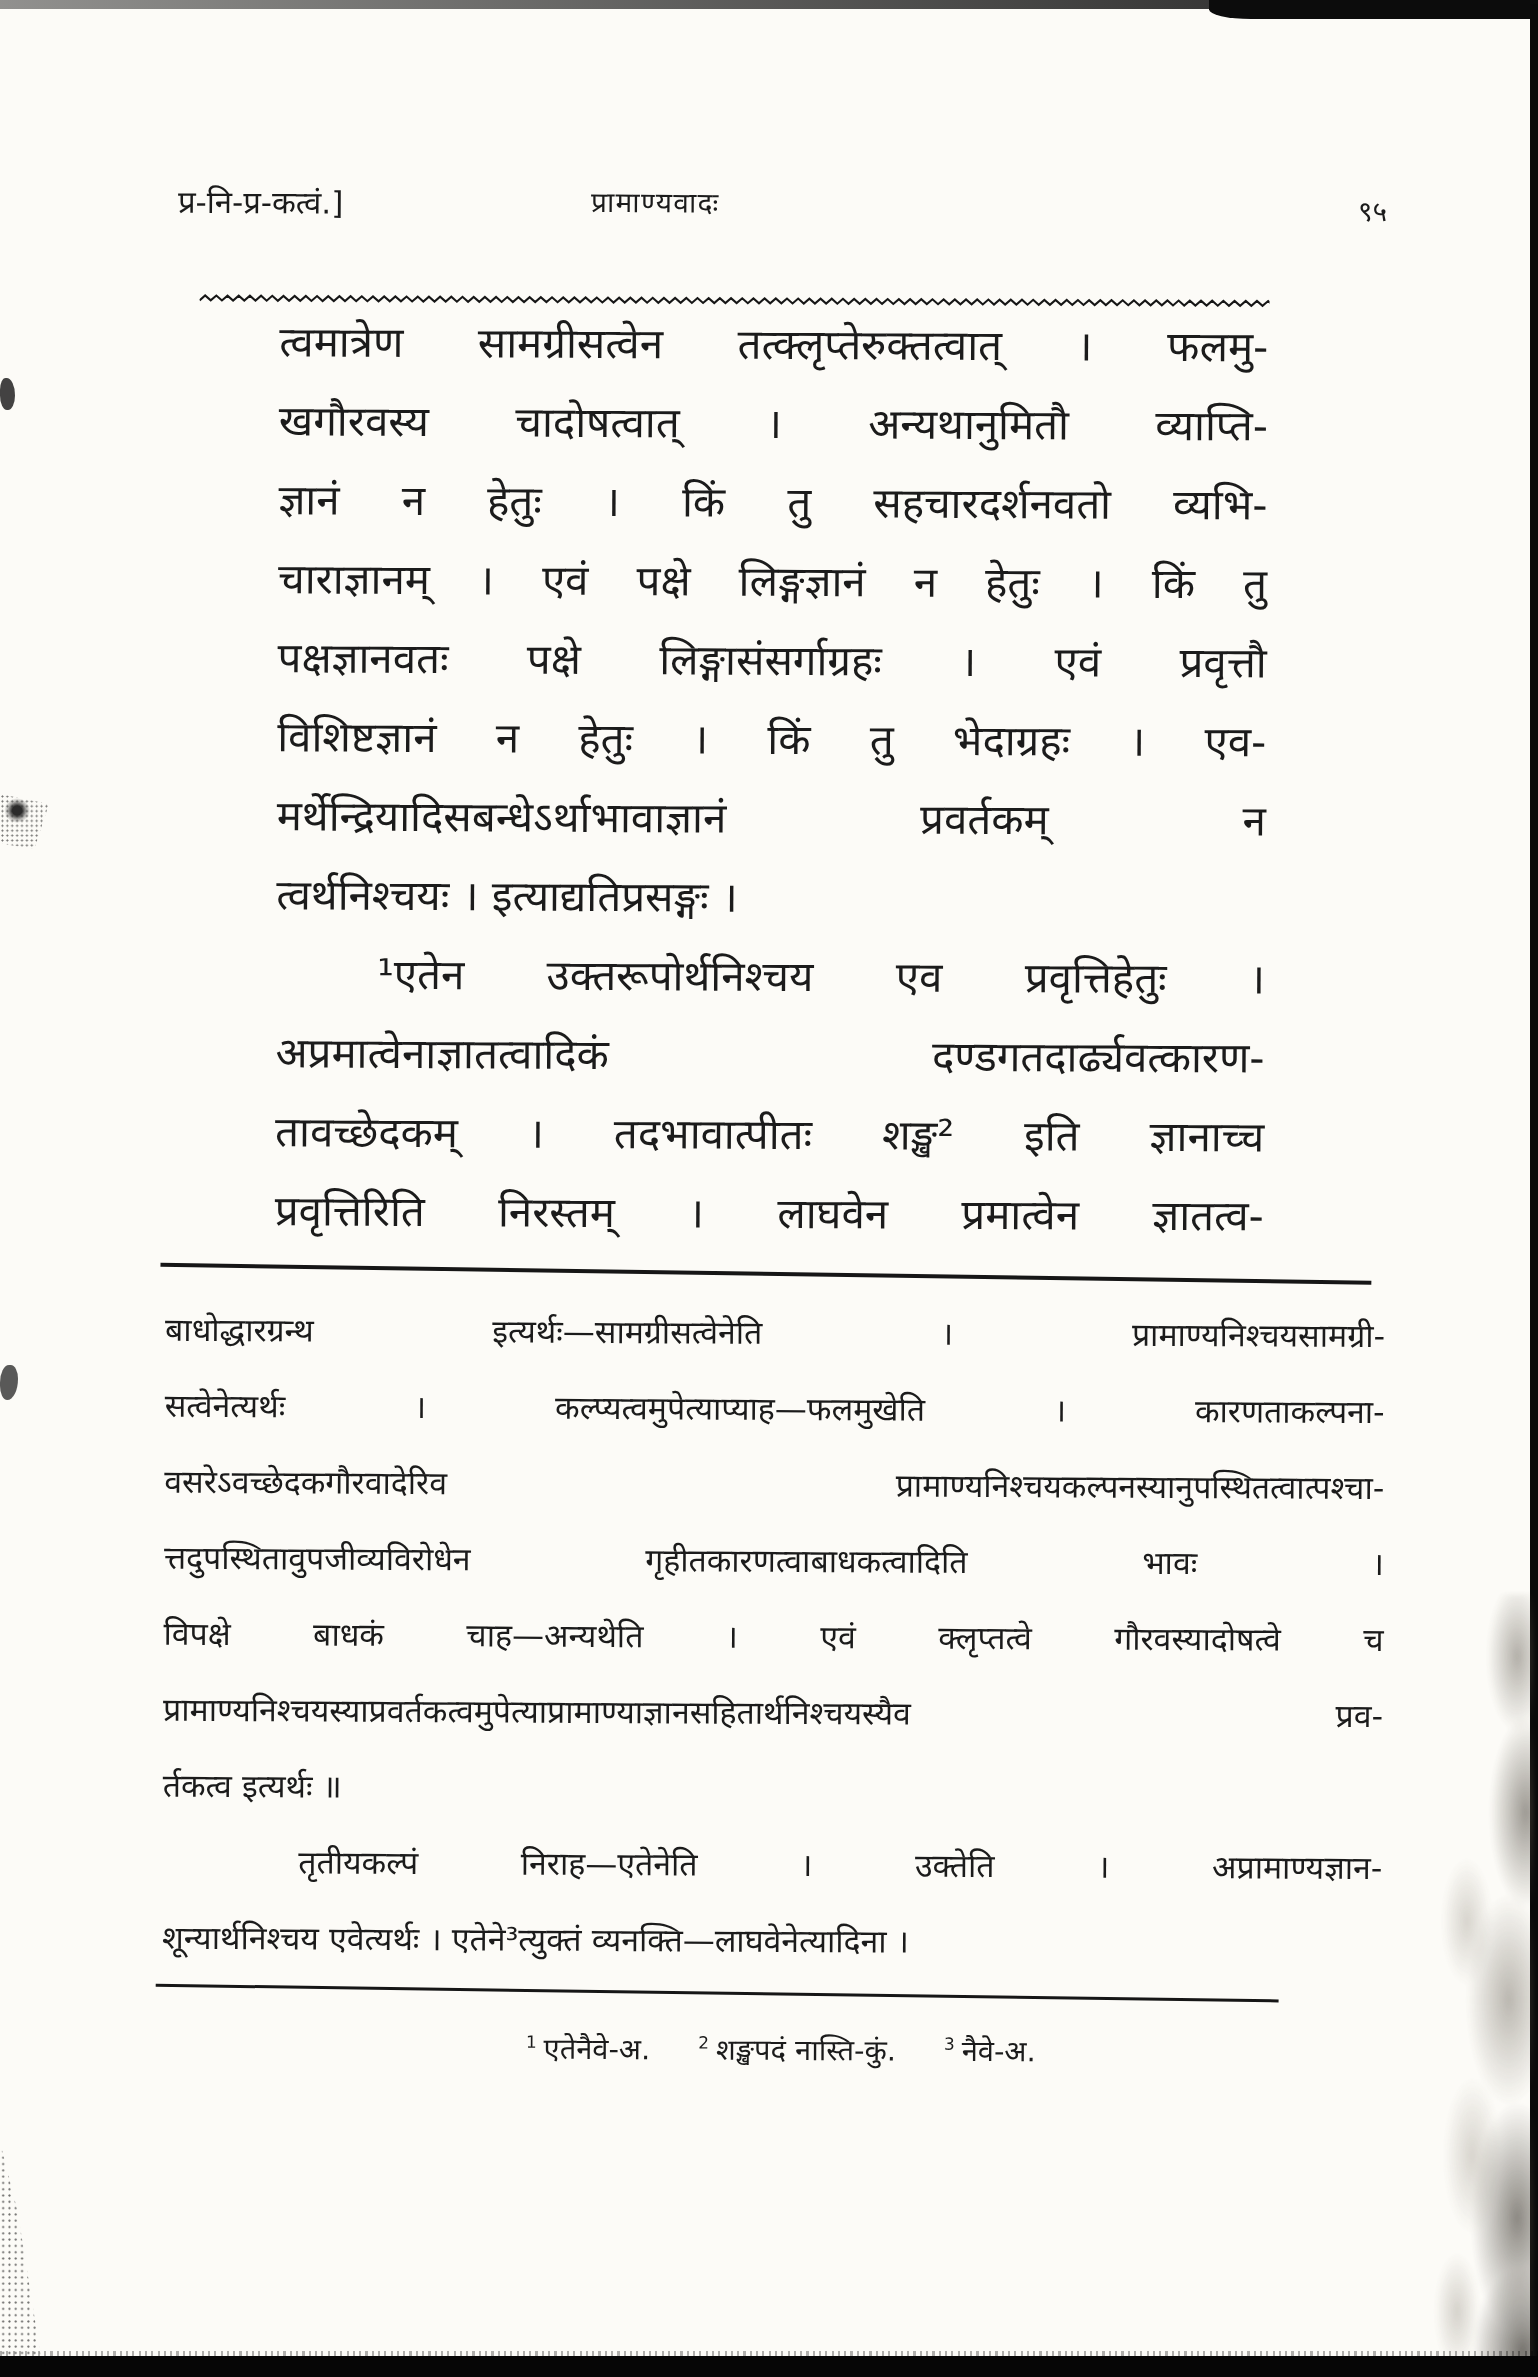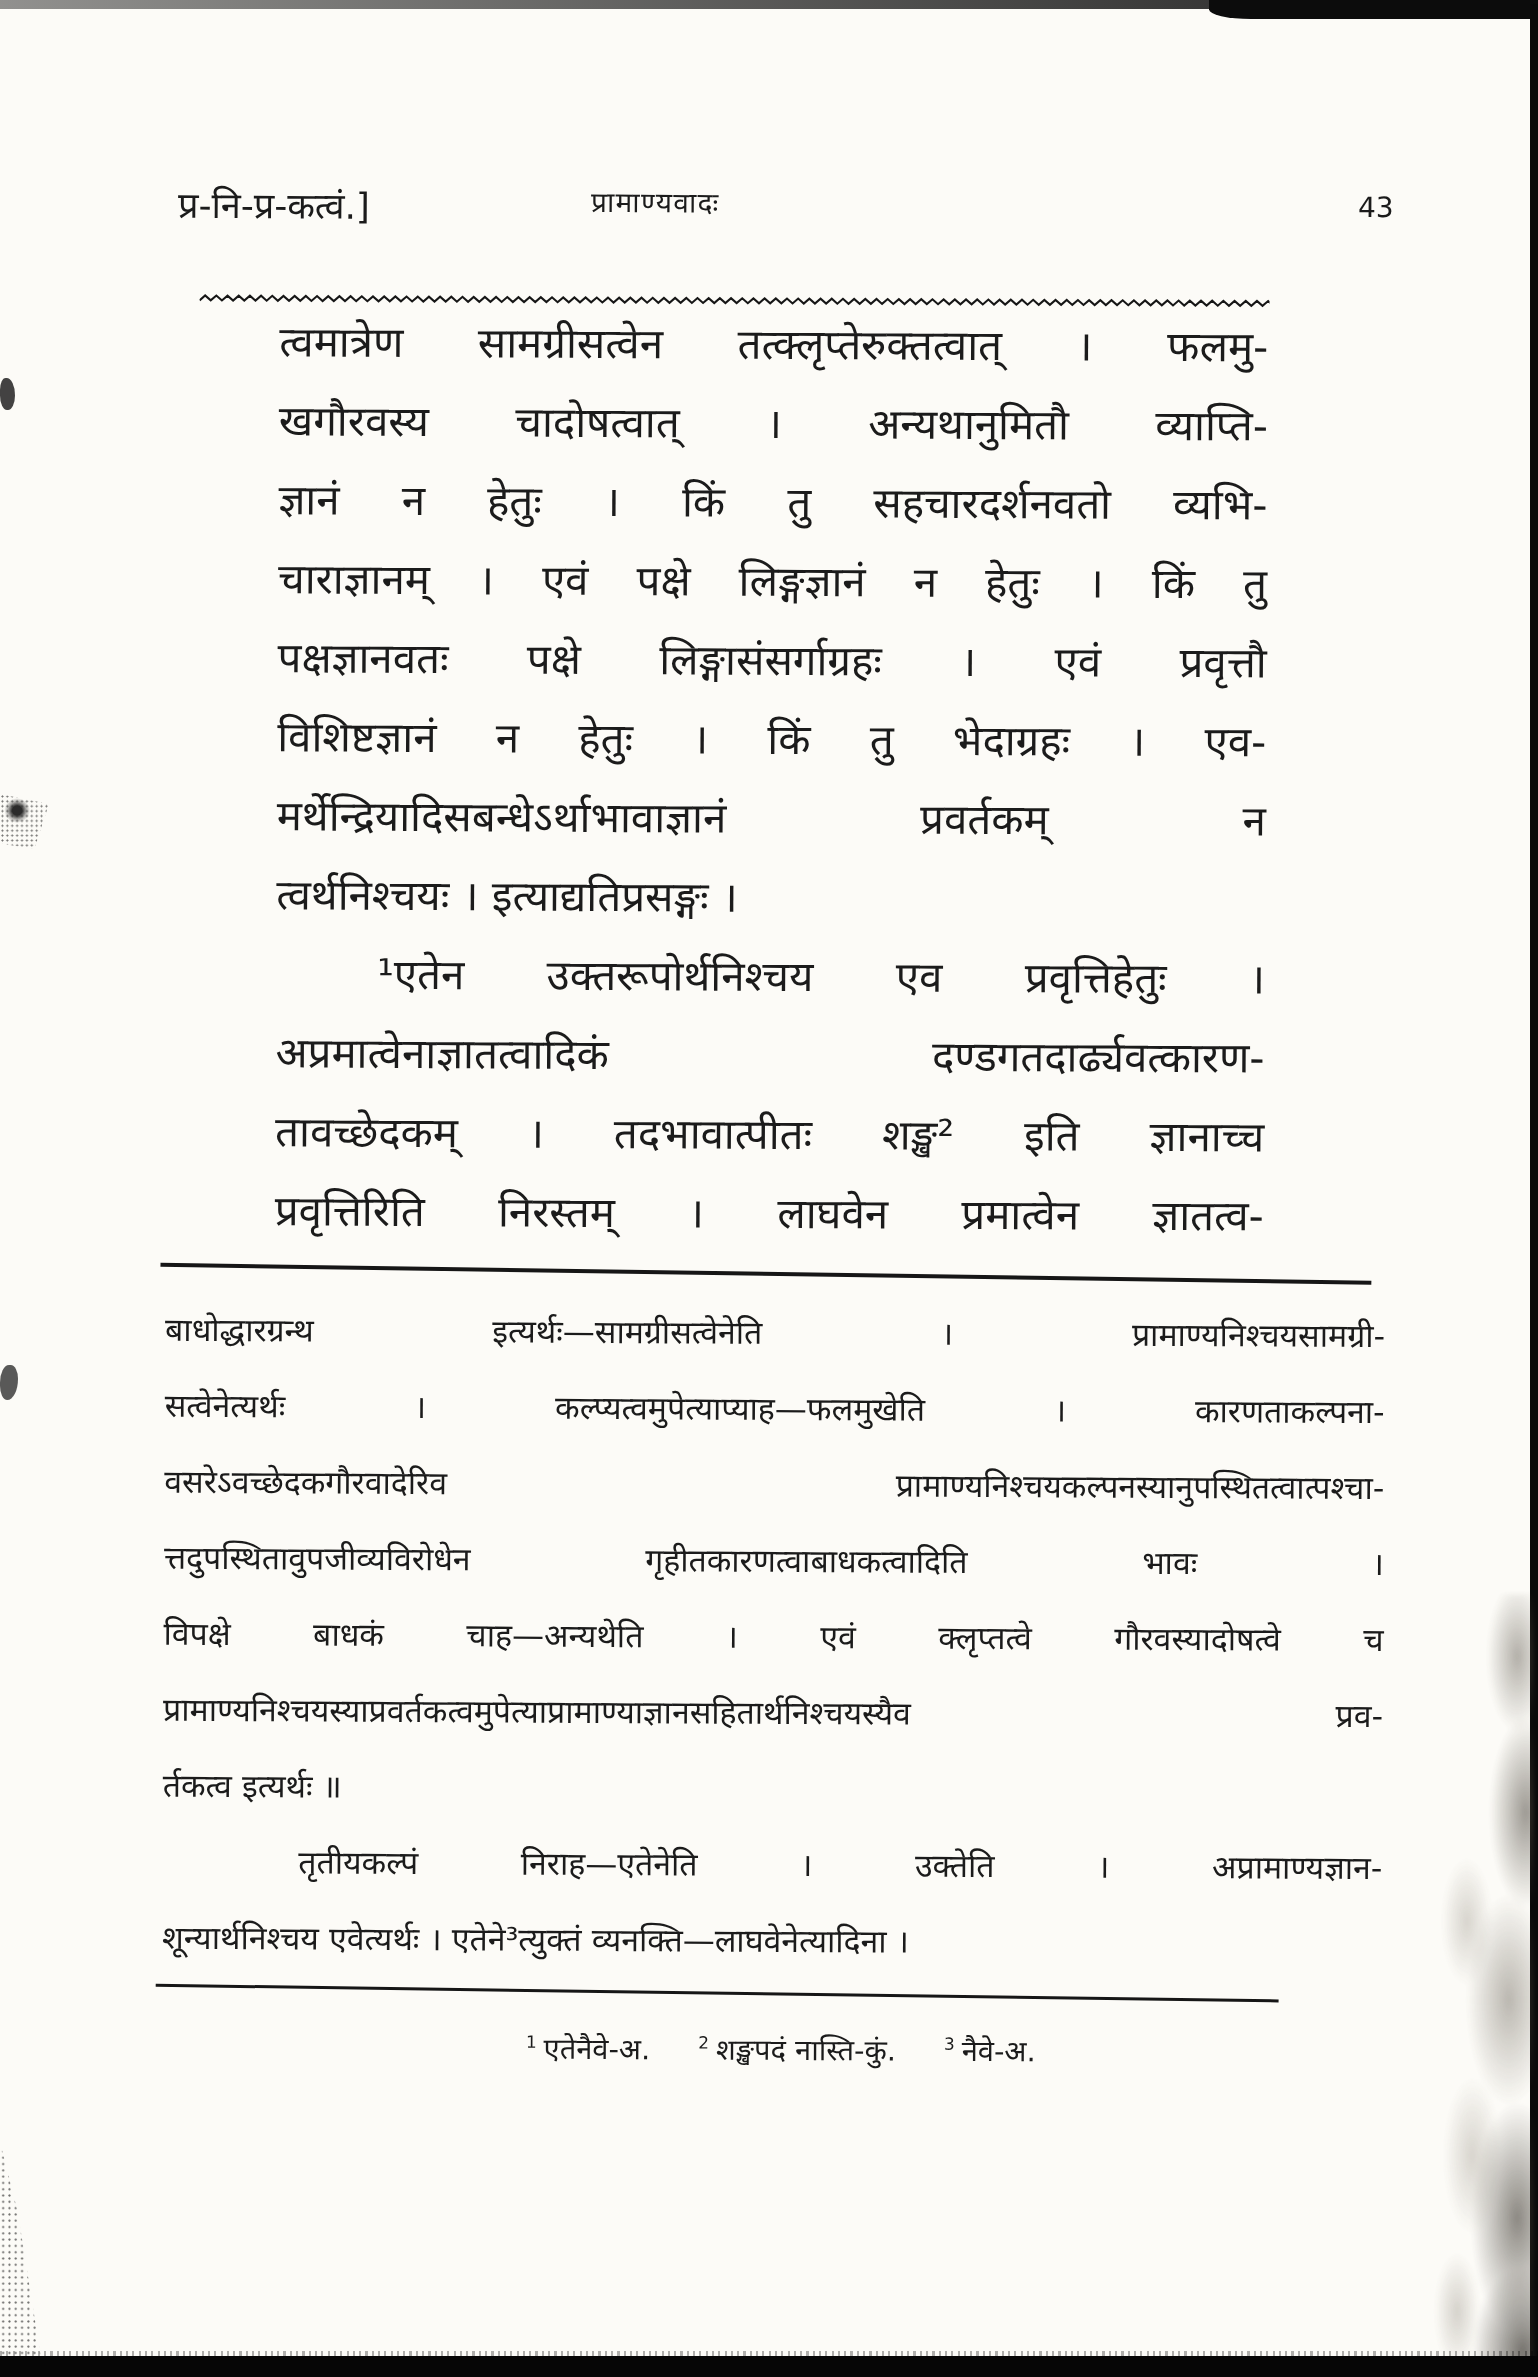--- a/index.html
+++ b/index.html
@@ -5,21 +5,21 @@
   html,body{margin:0;padding:0;background:#666;}
   .page{
     position:relative;width:1538px;height:2377px;overflow:hidden;
     background:#fcfbf7;
     font-family:"DejaVu Sans",sans-serif;
     color:#1b1b1b;
   }
   .content{position:absolute;inset:0;transform:rotate(0.3deg);transform-origin:210px 210px;}
 
   
-  .header-left{position:absolute;left:178px;top:180px;font-size:36px;white-space:nowrap;}
+  .header-left{position:absolute;left:178px;top:180px;font-size:31px;white-space:nowrap;}
   .header-title{position:absolute;left:591px;top:180px;font-size:28px;letter-spacing:1.4px;white-space:nowrap;}
   .header-page{position:absolute;left:1358px;top:185px;font-size:28px;white-space:nowrap;}
 
   
   .wavy{position:absolute;left:200px;top:292px;width:1070px;height:12.6px;}
   .midrule{position:absolute;left:166px;top:1263px;width:1211px;height:3.5px;background:#161616;
     transform:rotate(0.55deg);transform-origin:left center;}
   .fnrule{position:absolute;left:165px;top:1984px;width:1123px;height:2.8px;background:#161616;
     transform:rotate(0.5deg);transform-origin:left center;}
 
@@ -69,21 +69,21 @@
   .blot-c{left:0;top:1365px;width:18px;height:35px;background:rgba(20,20,20,.7);border-radius:50% 40% 60% 40%;}
 </style>
 </head>
 <body>
 
 <div class="page">
   <div class="content">
 
     <div class="header-left">प्र-नि-प्र-कत्वं.]</div>
     <div class="header-title">प्रामाण्यवादः</div>
-    <div class="header-page">43</div>
+    <div class="header-page">९५</div>
 
     <svg class="wavy" viewBox="0 0 1530 18" preserveAspectRatio="none">
       <path fill="none" stroke="#161616" stroke-width="3" d="M0 12 l8 -7 l8 7 l8 -7 l8 7 l8 -7 l8 7 l8 -7 l8 7 l8 -7 l8 7 l8 -7 l8 7 l8 -7 l8 7 l8 -7 l8 7 l8 -7 l8 7 l8 -7 l8 7 l8 -7 l8 7 l8 -7 l8 7 l8 -7 l8 7 l8 -7 l8 7 l8 -7 l8 7 l8 -7 l8 7 l8 -7 l8 7 l8 -7 l8 7 l8 -7 l8 7 l8 -7 l8 7 l8 -7 l8 7 l8 -7 l8 7 l8 -7 l8 7 l8 -7 l8 7 l8 -7 l8 7 l8 -7 l8 7 l8 -7 l8 7 l8 -7 l8 7 l8 -7 l8 7 l8 -7 l8 7 l8 -7 l8 7 l8 -7 l8 7 l8 -7 l8 7 l8 -7 l8 7 l8 -7 l8 7 l8 -7 l8 7 l8 -7 l8 7 l8 -7 l8 7 l8 -7 l8 7 l8 -7 l8 7 l8 -7 l8 7 l8 -7 l8 7 l8 -7 l8 7 l8 -7 l8 7 l8 -7 l8 7 l8 -7 l8 7 l8 -7 l8 7 l8 -7 l8 7 l8 -7 l8 7 l8 -7 l8 7 l8 -7 l8 7 l8 -7 l8 7 l8 -7 l8 7 l8 -7 l8 7 l8 -7 l8 7 l8 -7 l8 7 l8 -7 l8 7 l8 -7 l8 7 l8 -7 l8 7 l8 -7 l8 7 l8 -7 l8 7 l8 -7 l8 7 l8 -7 l8 7 l8 -7 l8 7 l8 -7 l8 7 l8 -7 l8 7 l8 -7 l8 7 l8 -7 l8 7 l8 -7 l8 7 l8 -7 l8 7 l8 -7 l8 7 l8 -7 l8 7 l8 -7 l8 7 l8 -7 l8 7 l8 -7 l8 7 l8 -7 l8 7 l8 -7 l8 7 l8 -7 l8 7 l8 -7 l8 7 l8 -7 l8 7 l8 -7 l8 7 l8 -7 l8 7 l8 -7 l8 7 l8 -7 l8 7 l8 -7 l8 7 l8 -7 l8 7 l8 -7 l8 7 l8 -7 l8 7 l8 -7 l8 7 l8 -7 l8 7 l8 -7 l8 7 l8 -7 l8 7 l8 -7 l8 7 l8 -7 l8 7 l8 -7 l8 7 l8 -7 l8 7"></path>
     </svg>
 
     <div class="main-text">
         <div class="line fill">त्वमात्रेण सामग्रीसत्वेन तत्क्लृप्तेरुक्तत्वात् । फलमु-</div>
         <div class="line fill">खगौरवस्य चादोषत्वात् । अन्यथानुमितौ व्याप्ति-</div>
         <div class="line fill">ज्ञानं न हेतुः । किं तु सहचारदर्शनवतो व्यभि-</div>
         <div class="line fill">चाराज्ञानम् । एवं पक्षे लिङ्गज्ञानं न हेतुः । किं तु</div>

